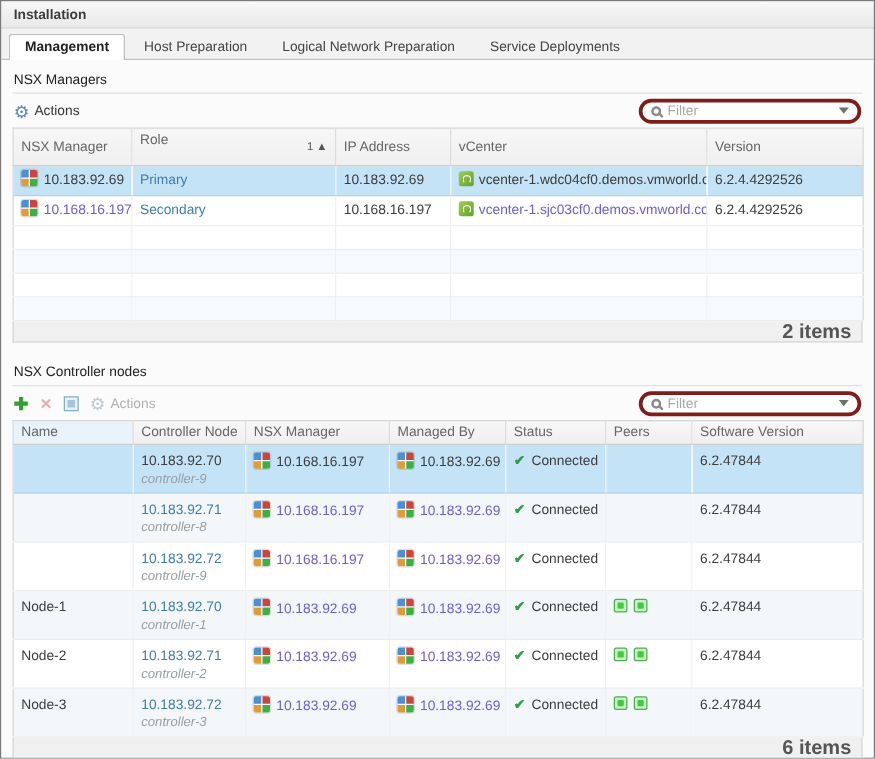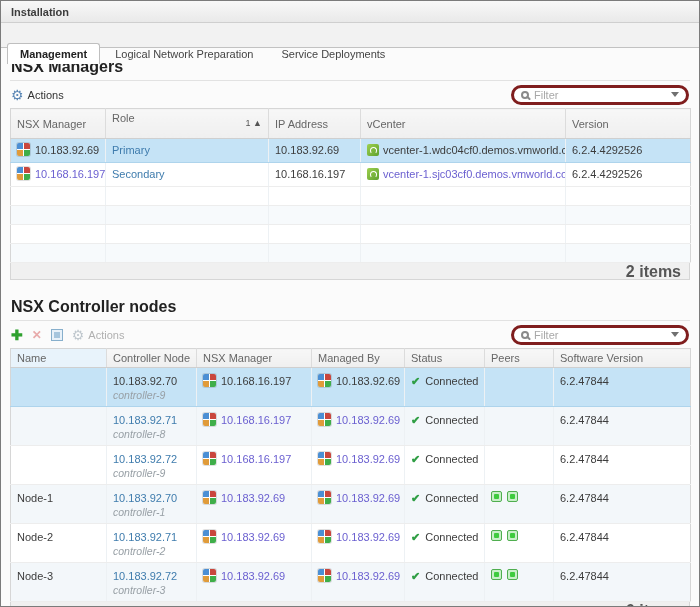--- a/index.html
+++ b/index.html
@@ -25,30 +25,30 @@
   
   .tabbar{
     flex:0 0 25px; display:flex; align-items:flex-end;
     background:#f2f2f2; border-bottom:1px solid #c2c2c2;
     padding:3px 6px 0 6px;
   }
   .tab{
     font-size:11px; color:#444; padding:4px 12px 4px 12px;
     border:1px solid transparent; border-bottom:none;
     border-radius:3px 3px 0 0; cursor:default; margin-right:2px;
-    position:relative; top:17px;
+    position:relative; top:1px;
   }
   .tab.active{
     background:#fff; border-color:#bfbfbf; font-weight:bold; color:#222;
   }
 
   .content{ flex:1 1 auto; background:#fbfbfb; padding:4px 9px 0 9px; }
 
   .section-title{
-    font-size:16px; font-weight:bold; color:#222;
+    font-size:11px; font-weight:normal; color:#222;
     padding:6px 1px 4px 1px; border-bottom:1px solid #e2e2e2;
   }
 
   .toolbar{
     height:27px; display:flex; align-items:center; justify-content:space-between;
     padding:2px 1px;
   }
   .toolbar-left{ display:flex; align-items:center; gap:9px; }
   .tool-btn{ display:flex; align-items:center; gap:4px; font-size:11px; color:#333; cursor:pointer; }
   .tool-btn.disabled{ color:#b0b0b0; }
@@ -137,20 +137,21 @@
 <body>
 
 <div class="window">
 
   <div class="titlebar">
     <span>Installation</span>
   </div>
 
   <div class="tabbar">
     <div class="tab active">Management</div>
+    <div class="tab">Host Preparation</div>
     <div class="tab">Logical Network Preparation</div>
     <div class="tab">Service Deployments</div>
   </div>
 
   <div class="content">
 
     <div class="section-title">NSX Managers</div>
 
     <div class="toolbar">
       <div class="toolbar-left">

